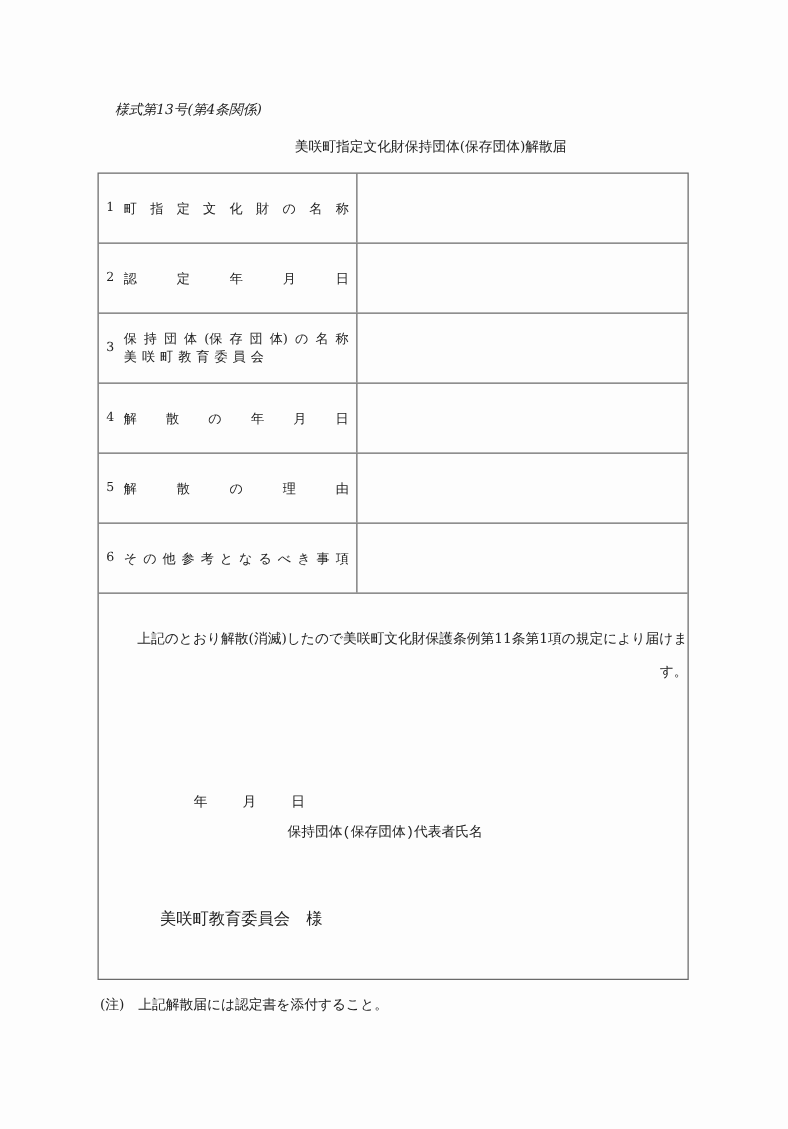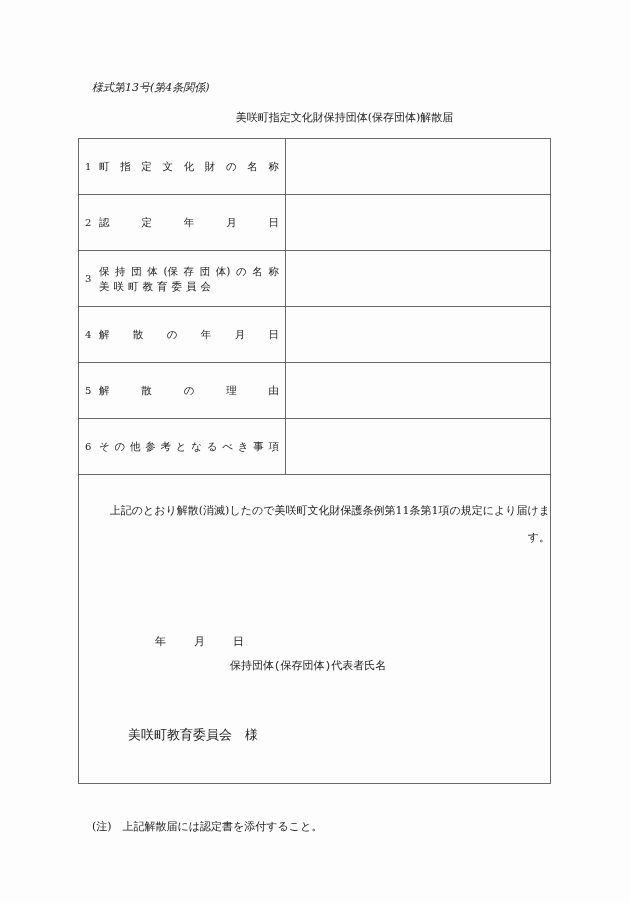--- a/index.html
+++ b/index.html
@@ -30,21 +30,21 @@
       flex: 1; display: flex; justify-content: space-between; padding-left: 2px; font-size: 10.5px;
     }
     .label-two-line { flex: 1; padding-left: 2px; font-size: 10.5px; line-height: 15px; }
     .label-two-line .line1 { display: flex; justify-content: space-between; }
     .label-two-line .line2 { letter-spacing: 4px; }
     #declaration { left: 84px; top: 497px; width: 466px; white-space: normal; line-height: 27px; text-indent: 1em; font-size: 11px; text-align: right; }
     #date-line { left: 155px; top: 590px; font-size: 11px; margin-top: 44px; }
     #date-line span { margin-right: 28px; }
     #rep-name { left: 230px; top: 658px; font-size: 11px; font-family: Liberation Mono, monospace; }
     #addressee { left: 96px; top: 726px; font-size: 13px; margin-left: 32px; }
-    #note { left: 80px; top: 819px; font-size: 11px; margin-left: 12px; }
+    #note { left: 80px; top: 796px; font-size: 11px; }
   </style>
 </head>
 <body>
 
 <div class="abs" id="form-number">様式第13号(第4条関係)</div>
 <div class="abs" id="doc-title">美咲町指定文化財保持団体(保存団体)解散届</div>
 
 <div id="frame">
 
   <div class="row" style="top:0">

